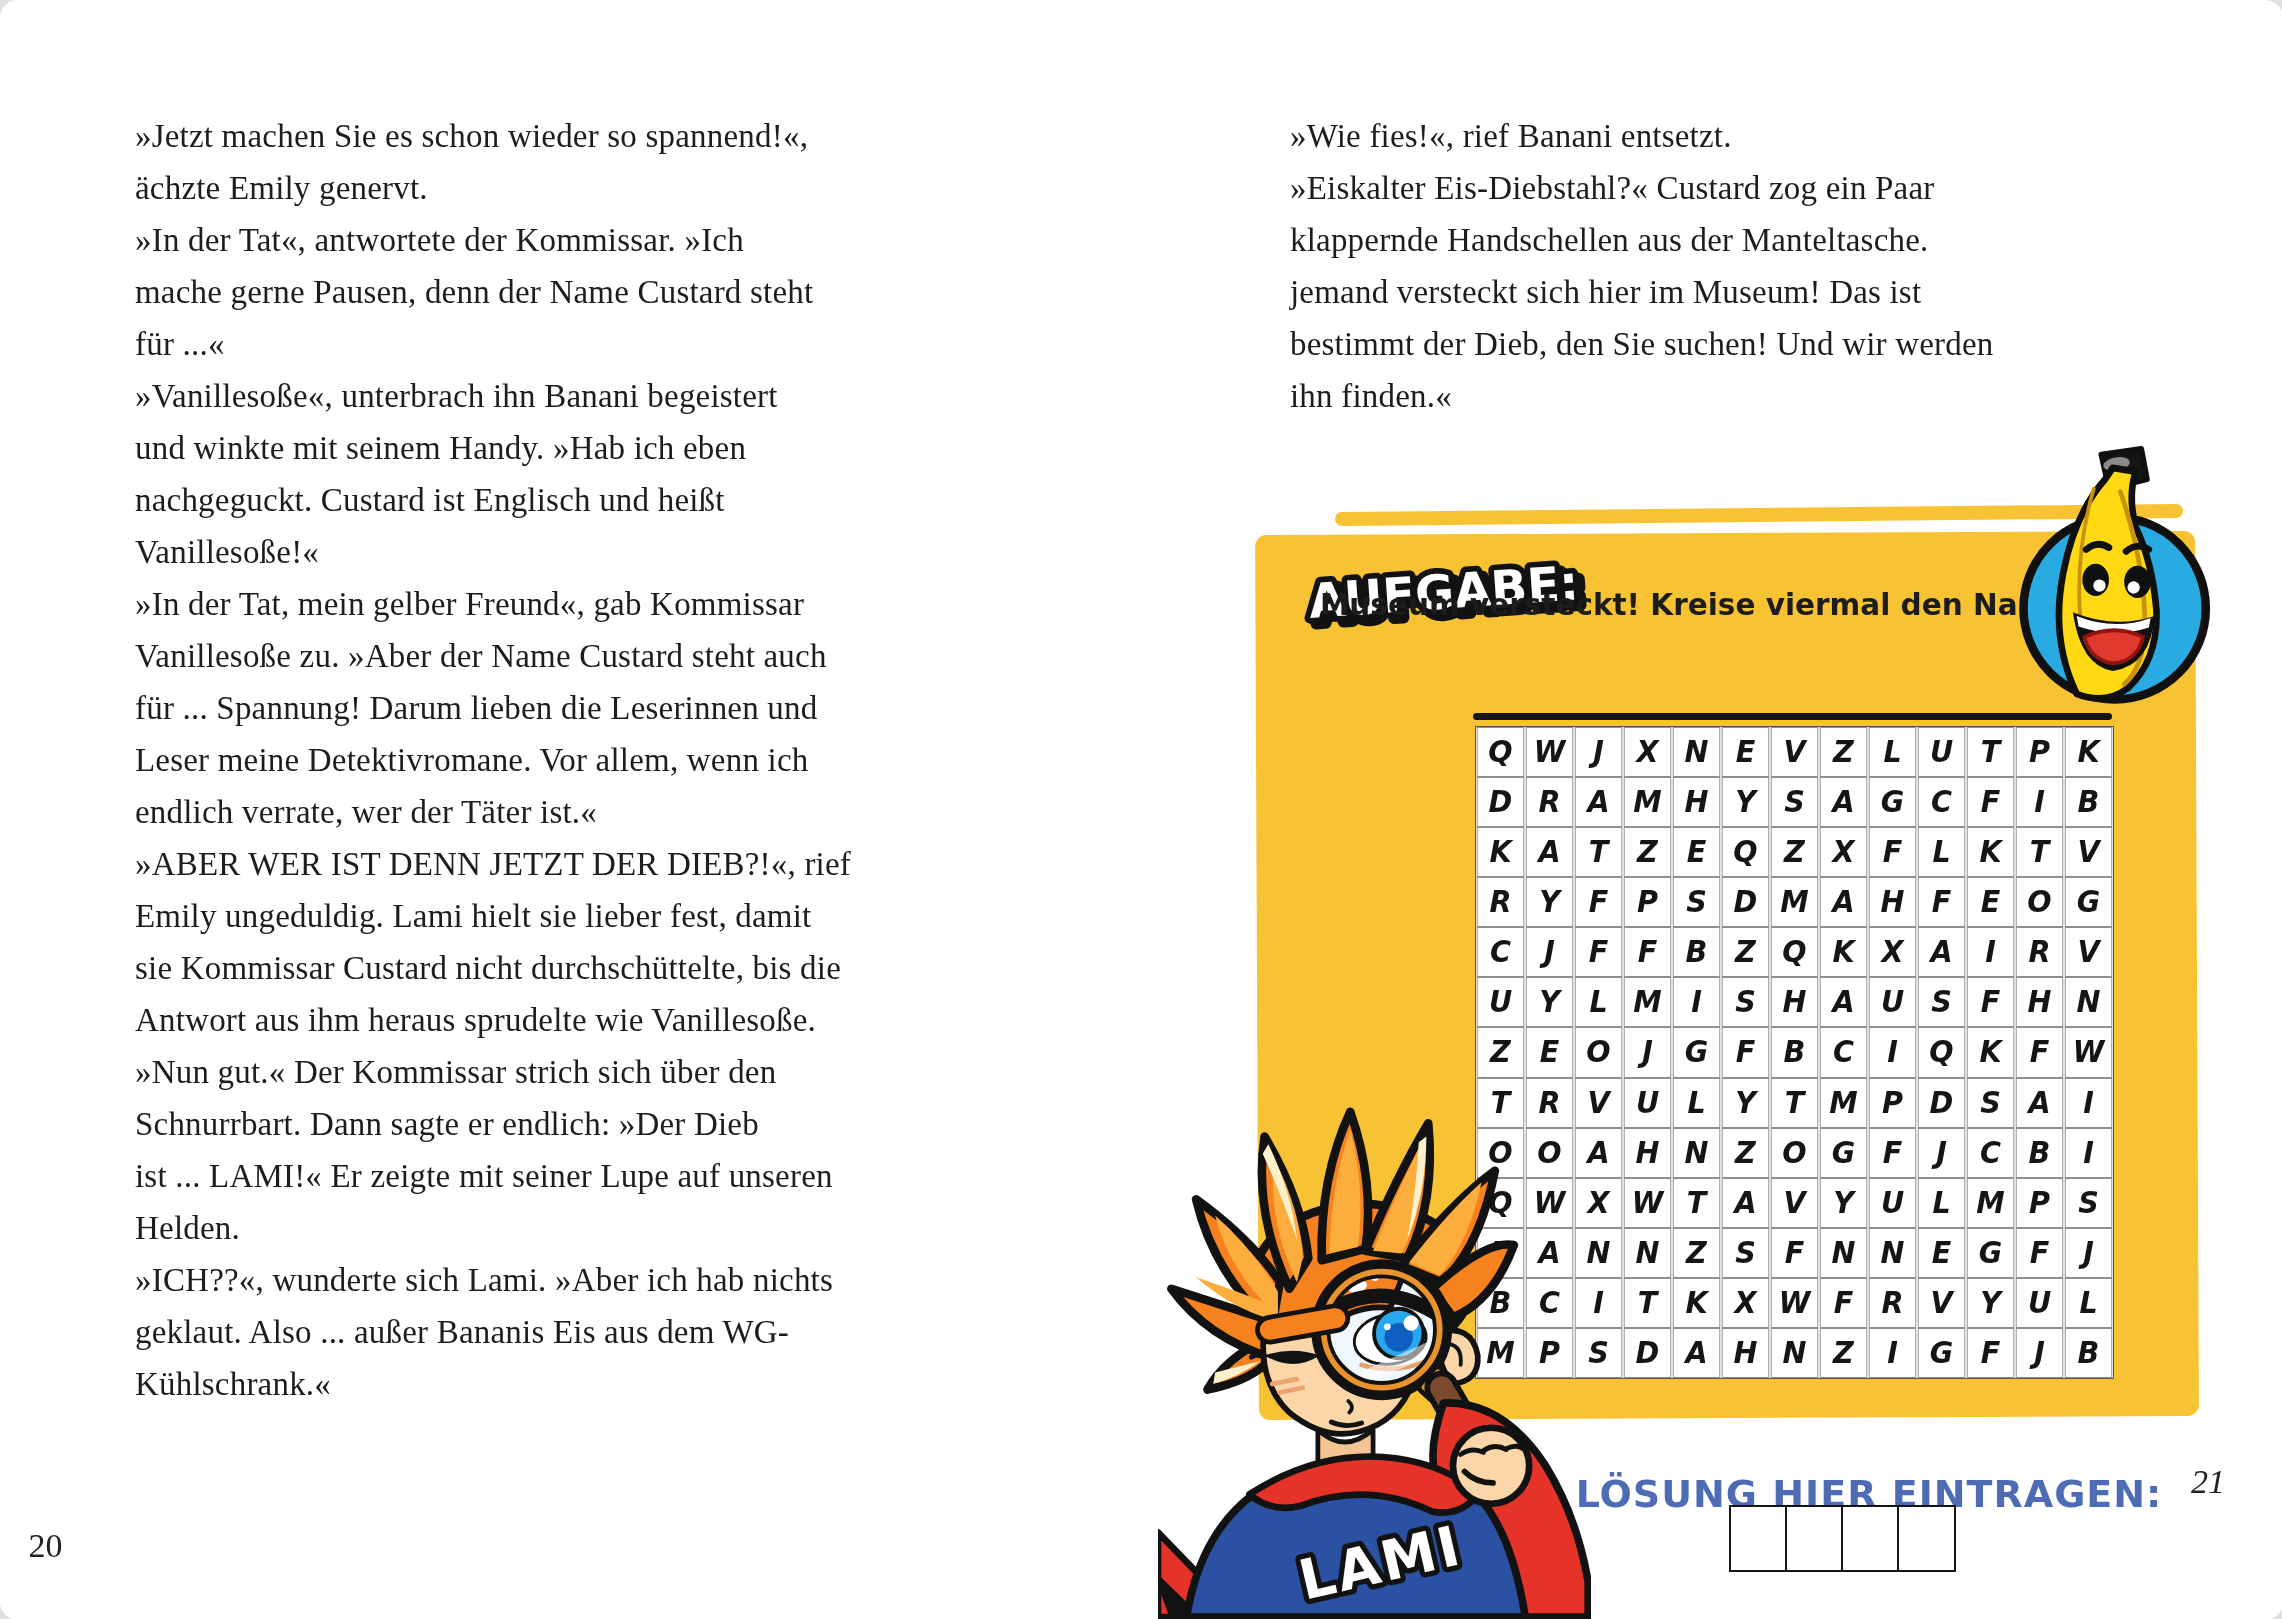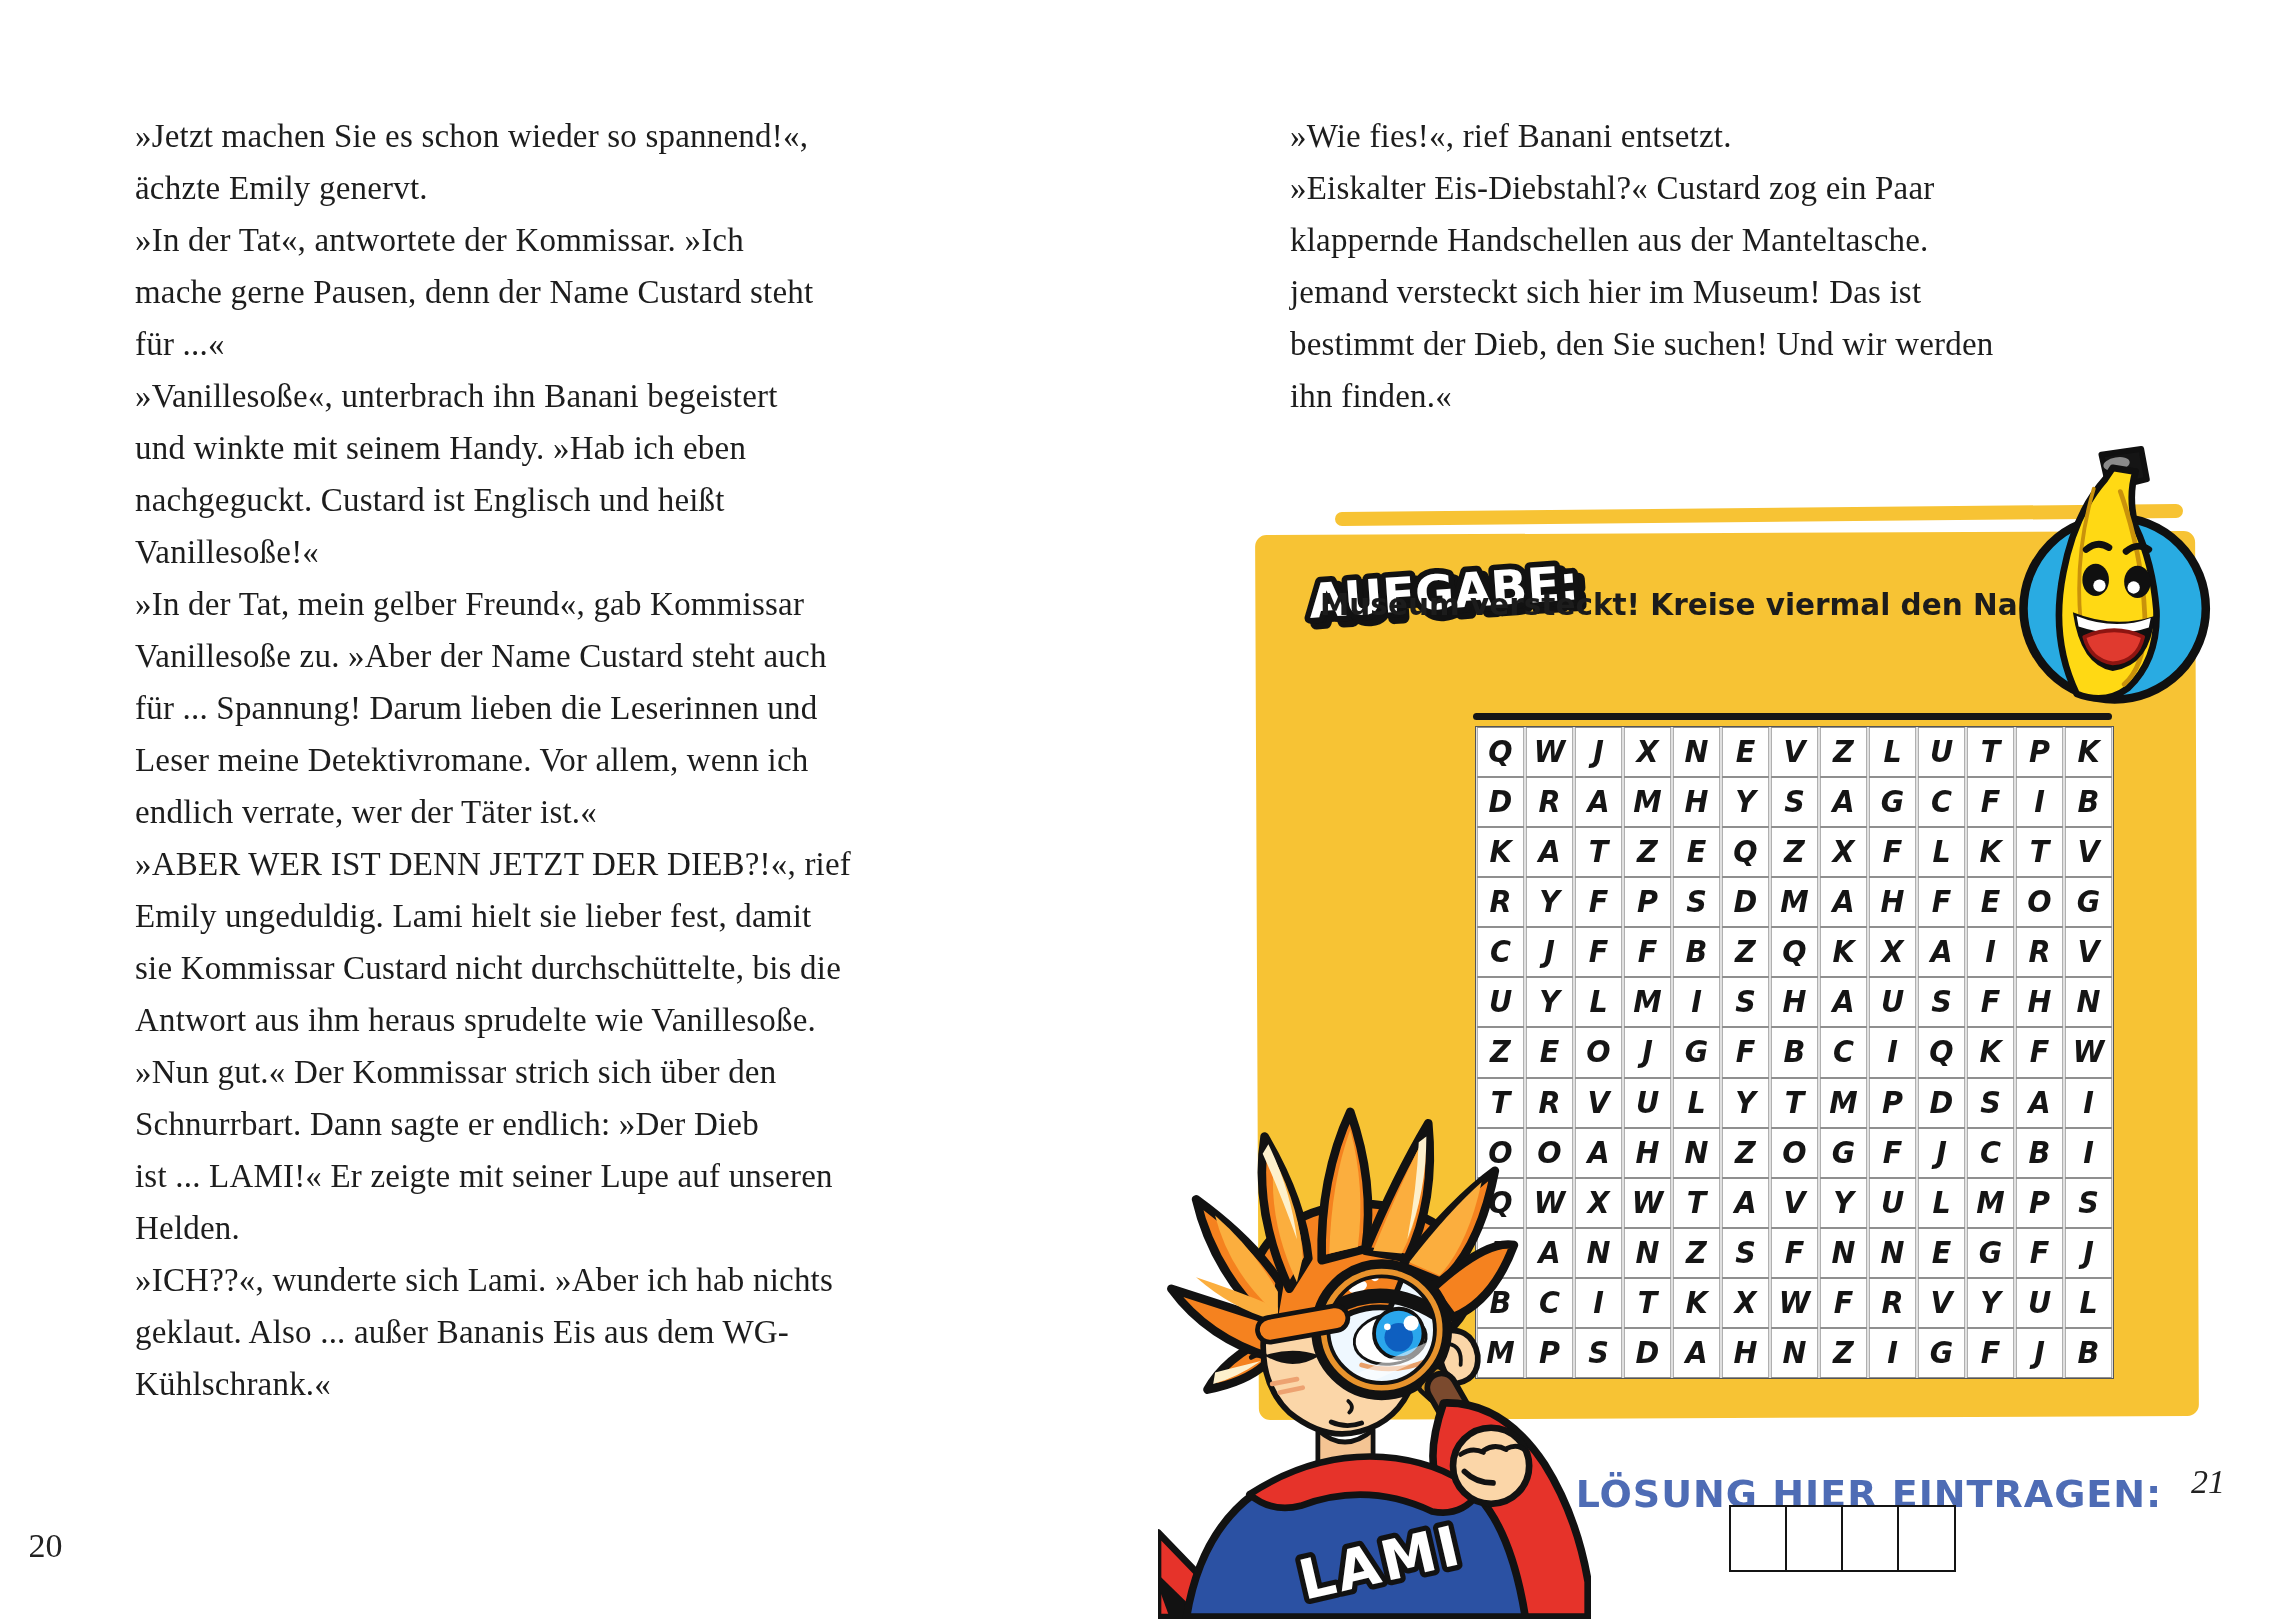--- a/index.html
+++ b/index.html
@@ -1,17 +1,17 @@
 <!DOCTYPE html>
 <html style="font-size:15px"><head>
 <meta charset="utf-8">
 <style>
   html,body{margin:0;padding:0;background:#e0e0e0;}
   .page{position:relative;width:2283px;height:1620px;background:#ffffff;overflow:hidden;
-        font-family:"Liberation Serif",serif;color:#1d1d1d;}
+        font-family:"Liberation Serif",serif;color:#1d1d1d;border-radius:18px;}
   .text-col{position:absolute;font-size:33px;line-height:52px;letter-spacing:0.2px;}
   #left-lines{left:135px;top:110px;width:951px;}
   #right-lines{left:1290px;top:110px;width:961px;}
   .text-line{white-space:nowrap;}
   .pageno{position:absolute;font-size:34px;color:#222;}
   #pageno-left{left:28.5px;top:1527px;}
   #pageno-right{left:2191px;top:1463px;font-style:italic;}
 
   .yellow-topbar{position:absolute;left:1335px;top:508px;width:848px;height:14.3px;
                  background:#F7C334;border-radius:7.6px;transform:rotate(-.55deg);}

